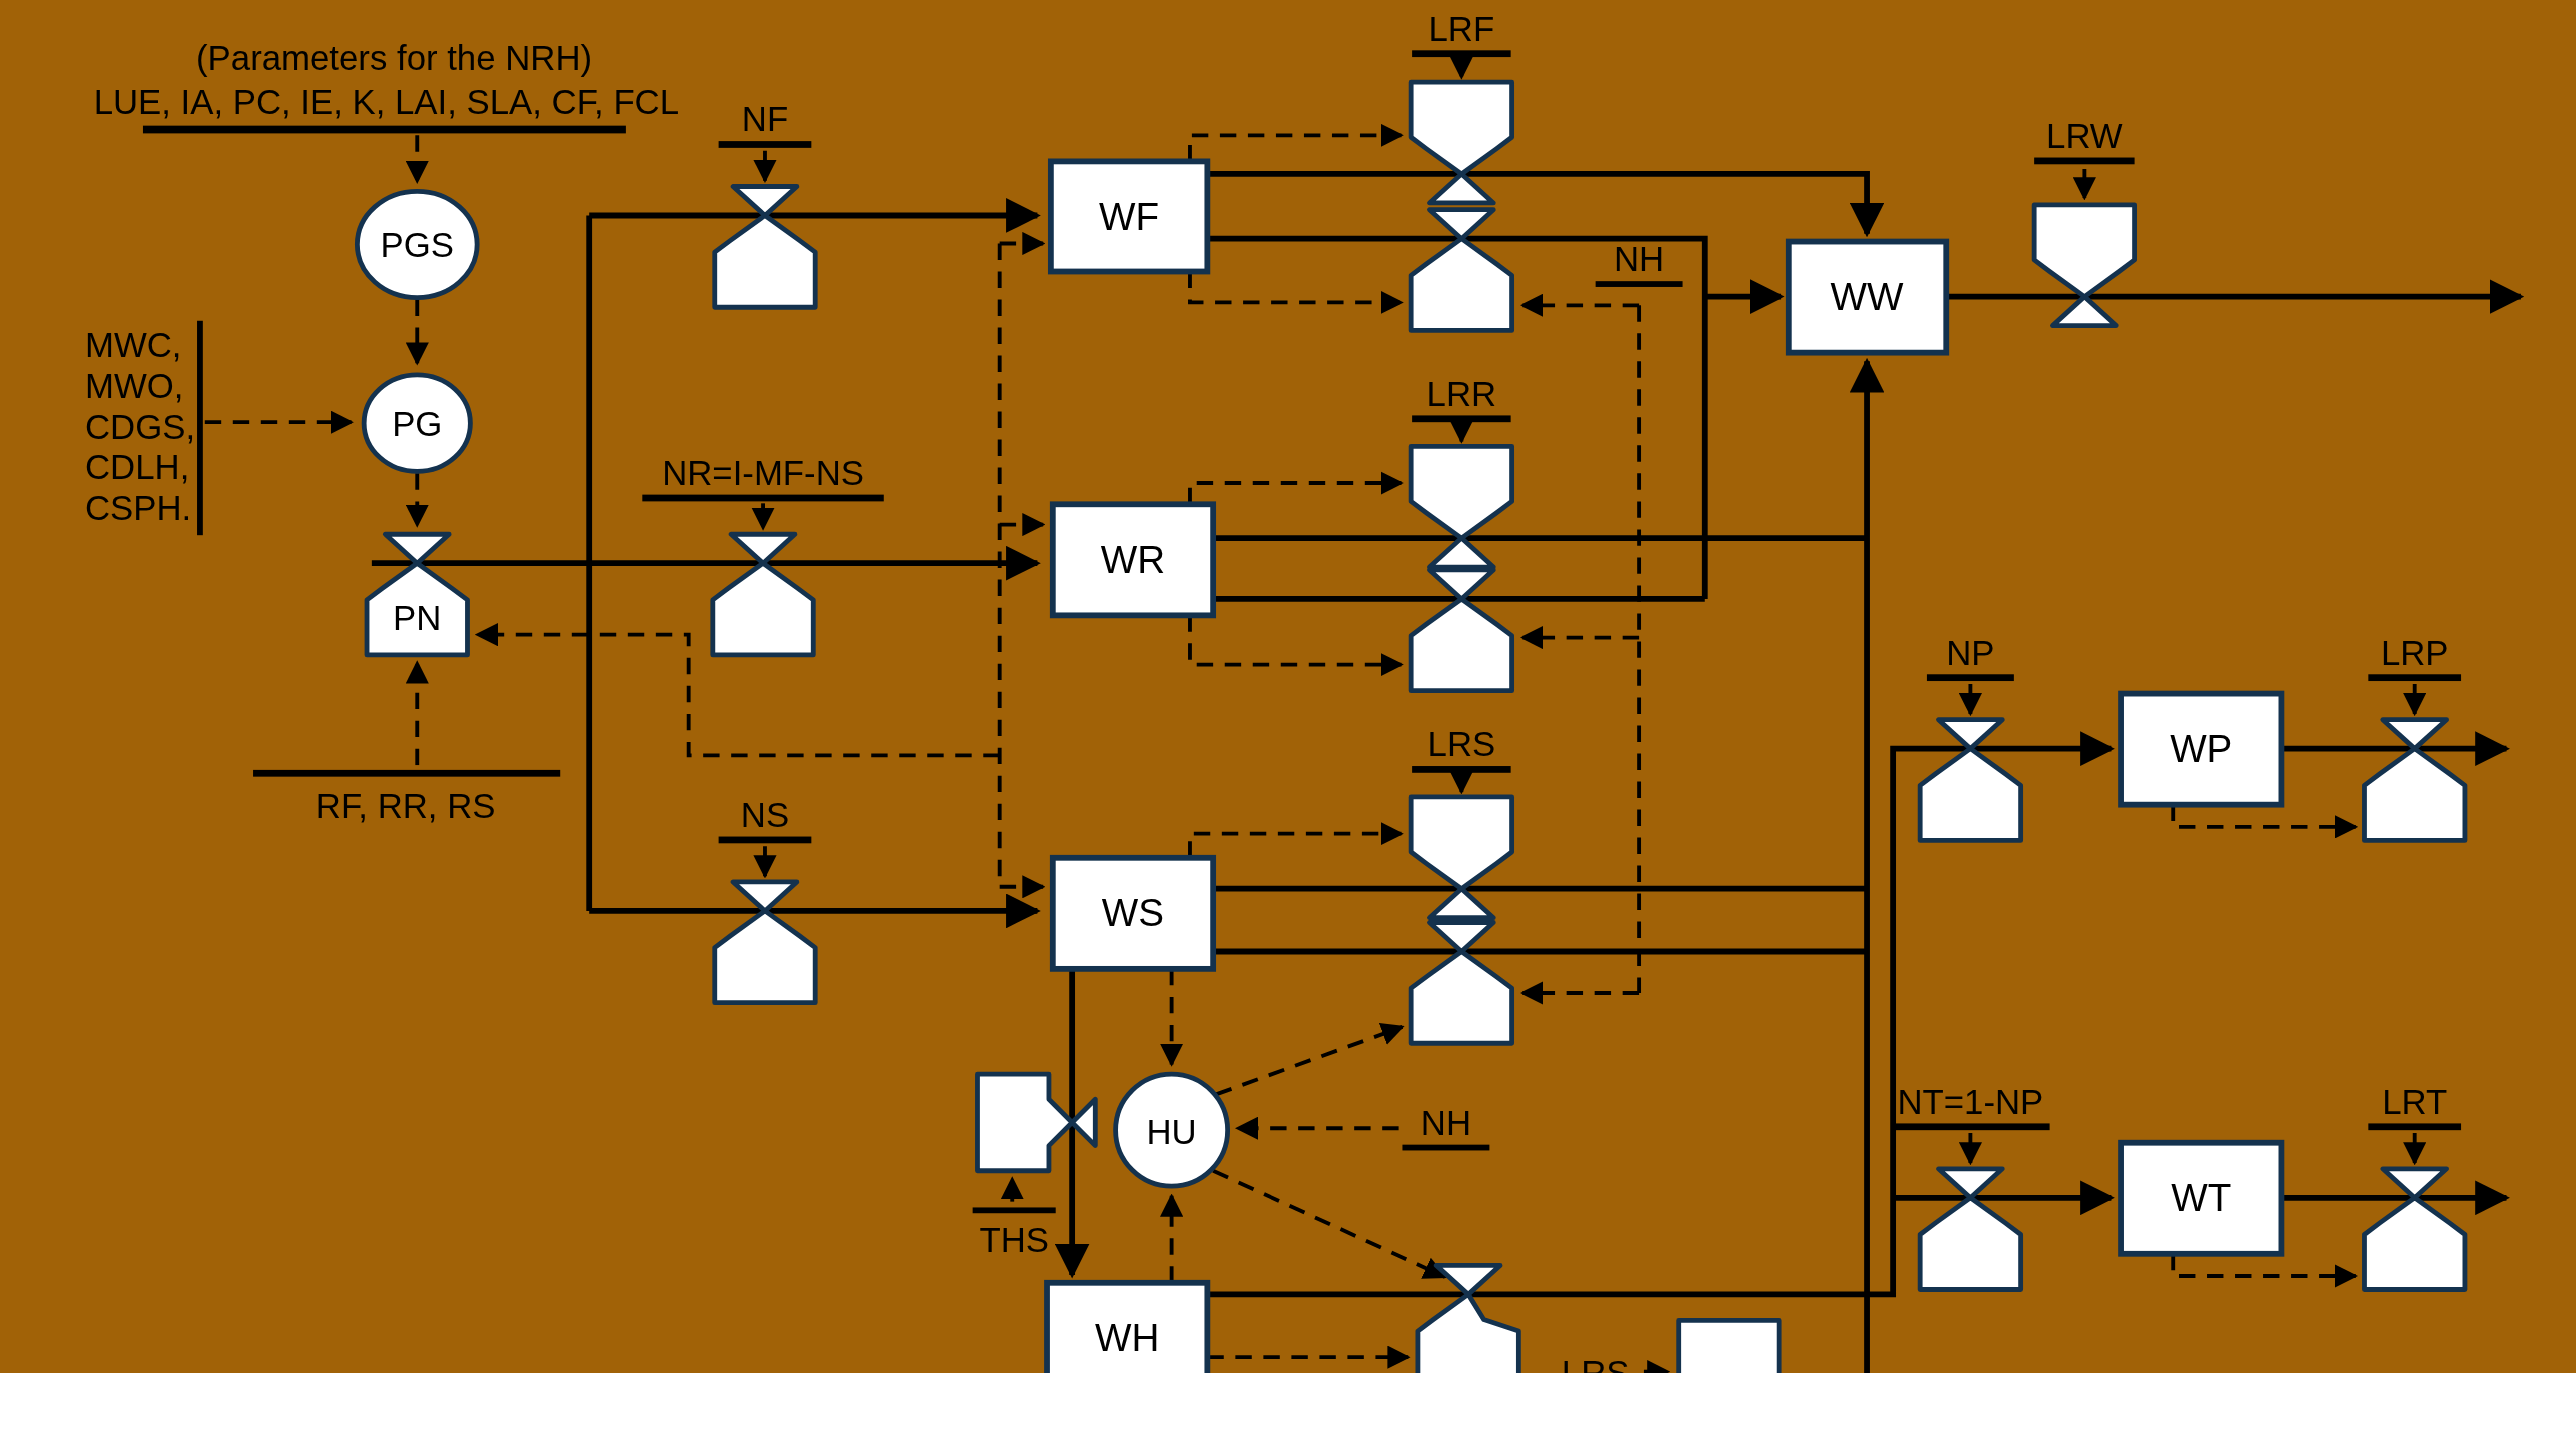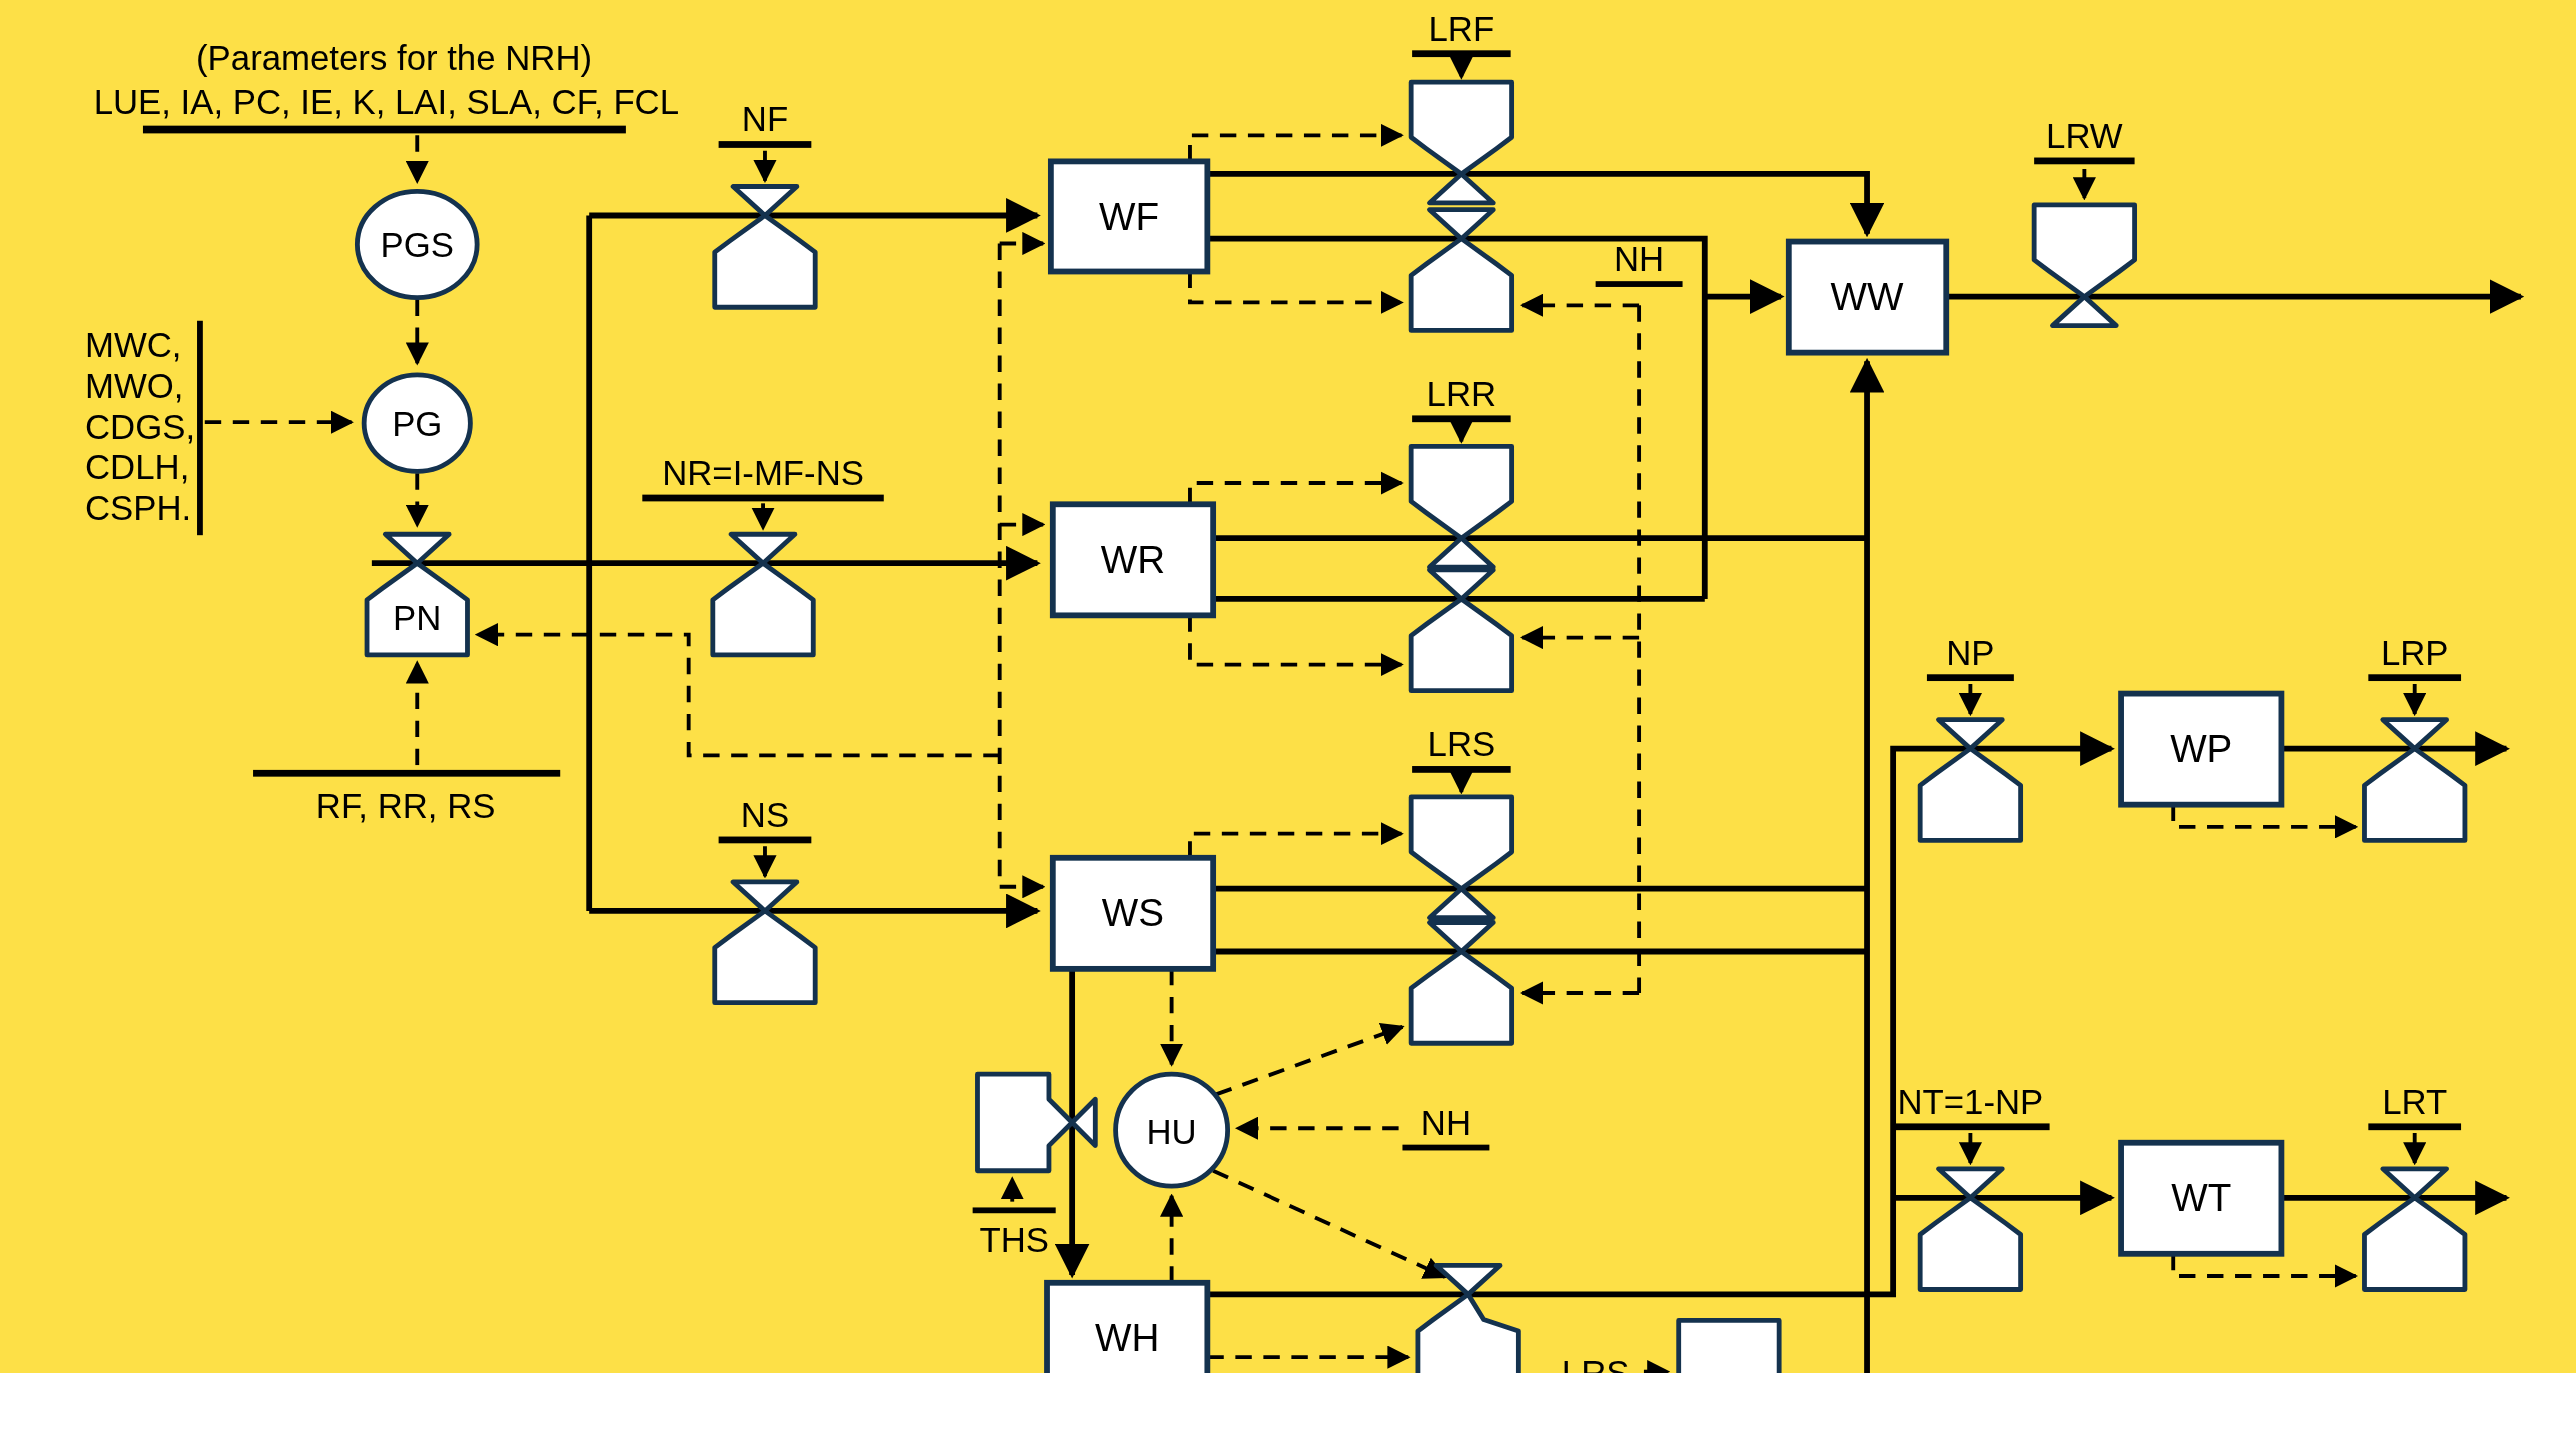--- a/index.html
+++ b/index.html
@@ -1,16 +1,16 @@
 <!DOCTYPE html>
 <html><head>
 <meta charset="utf-8">
 <style>
   html,body{margin:0;padding:0;background:#ffffff;}
-  .stage{width:2576px;height:1373px;position:relative;background:#fde047;}
+  .stage{width:2576px;height:1373px;position:relative;background:#a16207;}
   svg{display:block;}
   text{font-family:"Liberation Sans","DejaVu Sans",sans-serif;fill:#000;}
   .lbl{font-size:36px;}
   .lbl-big{font-size:40px;}
   .shape{fill:#ffffff;stroke:#14324e;stroke-width:5;stroke-linejoin:round;}
   .boxr{fill:#ffffff;stroke:#14324e;stroke-width:6;}
   .flow{fill:none;stroke:#000;stroke-width:6;}
   .dash{fill:none;stroke:#000;stroke-width:4;stroke-dasharray:17 12;}
   .bar{fill:#000;}
 </style>

